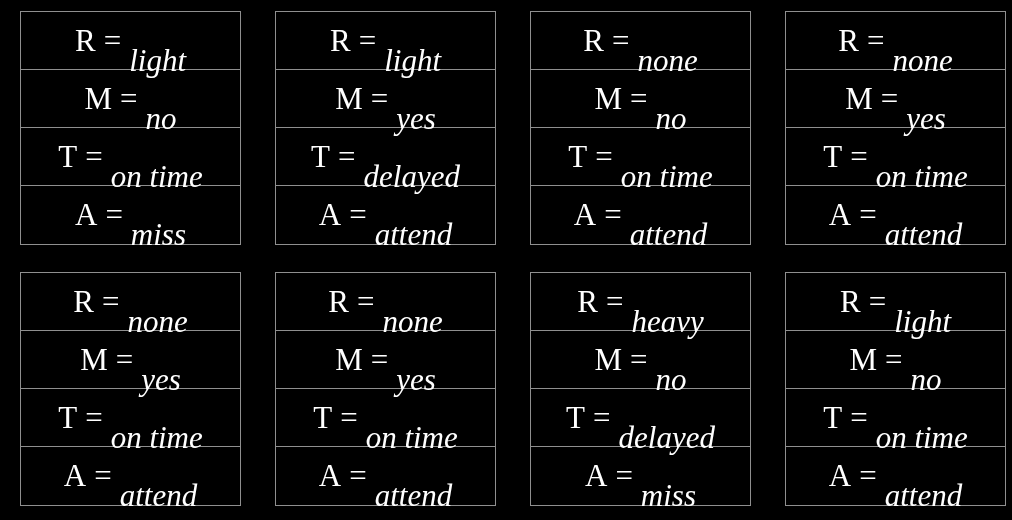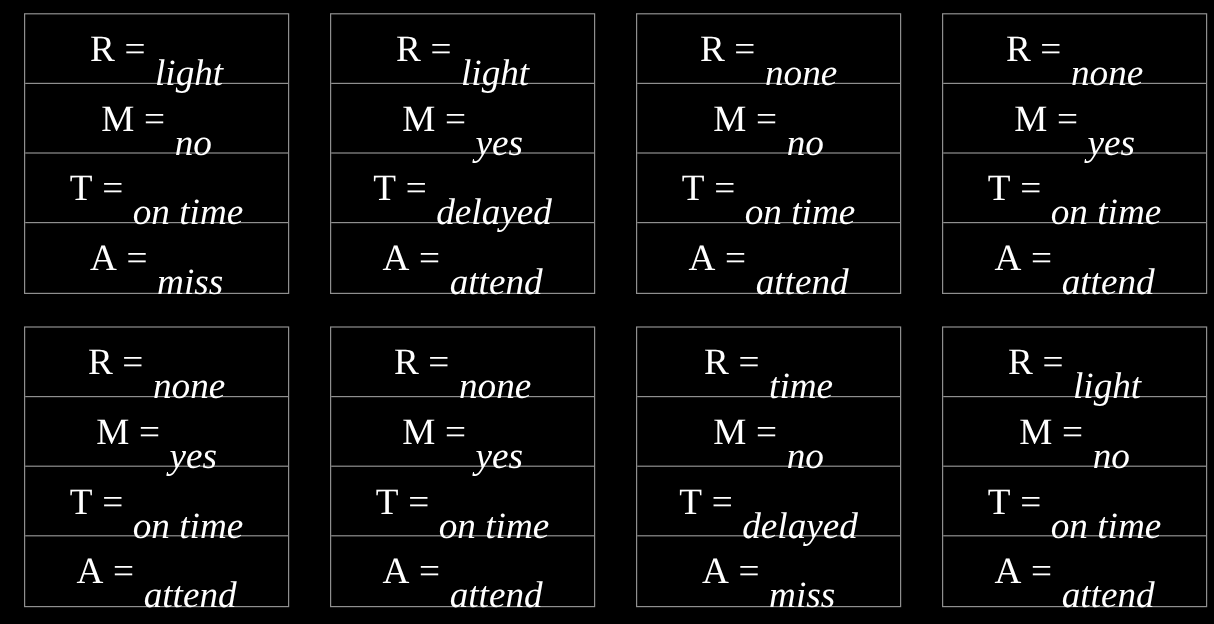--- a/index.html
+++ b/index.html
@@ -179,21 +179,21 @@
         <span class="var">A</span>
         <span class="eq">=</span>
         <span class="val">attend</span>
       </div>
     </div>
 
     <div class="box">
       <div class="cell">
         <span class="var">R</span>
         <span class="eq">=</span>
-        <span class="val">time</span>
+        <span class="val">heavy</span>
       </div>
       <div class="cell">
         <span class="var">M</span>
         <span class="eq">=</span>
         <span class="val">no</span>
       </div>
       <div class="cell">
         <span class="var">T</span>
         <span class="eq">=</span>
         <span class="val">delayed</span>

